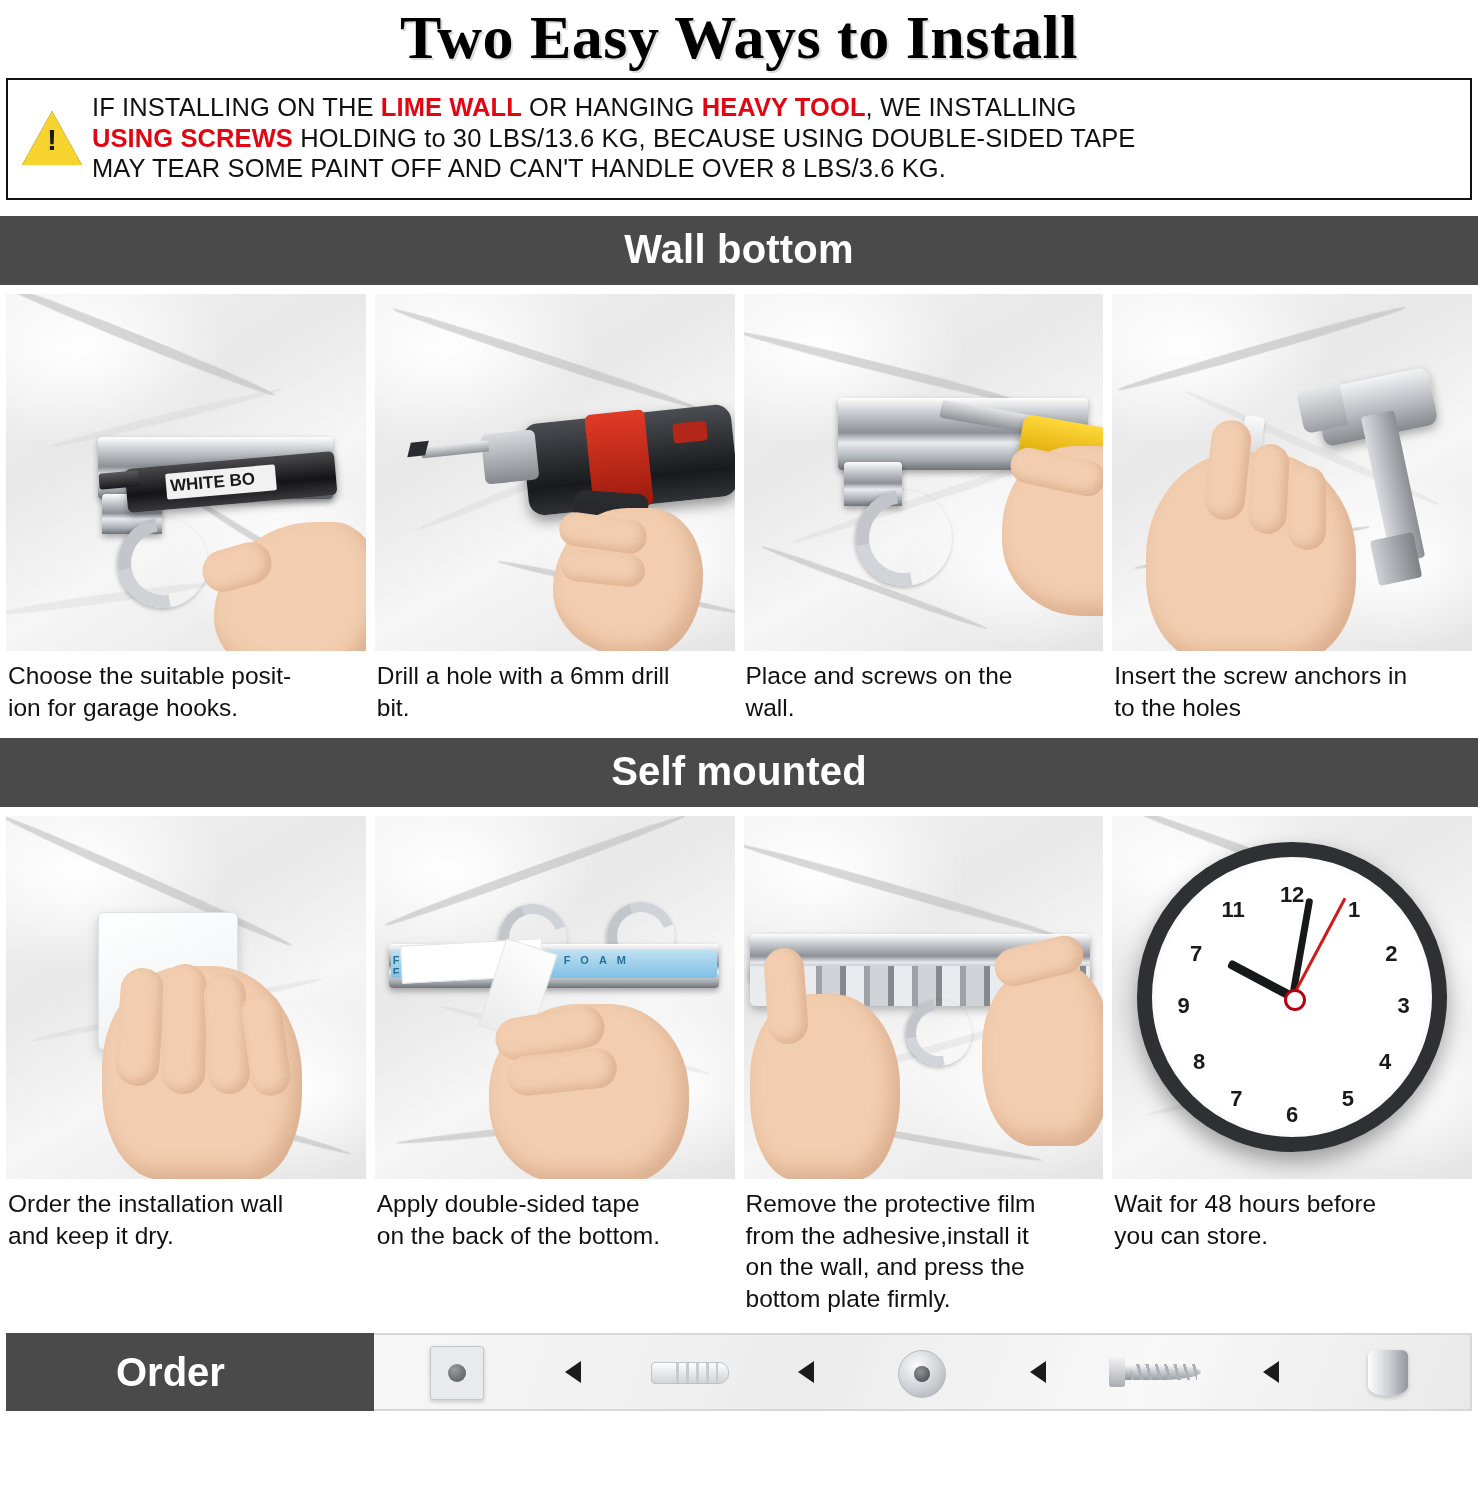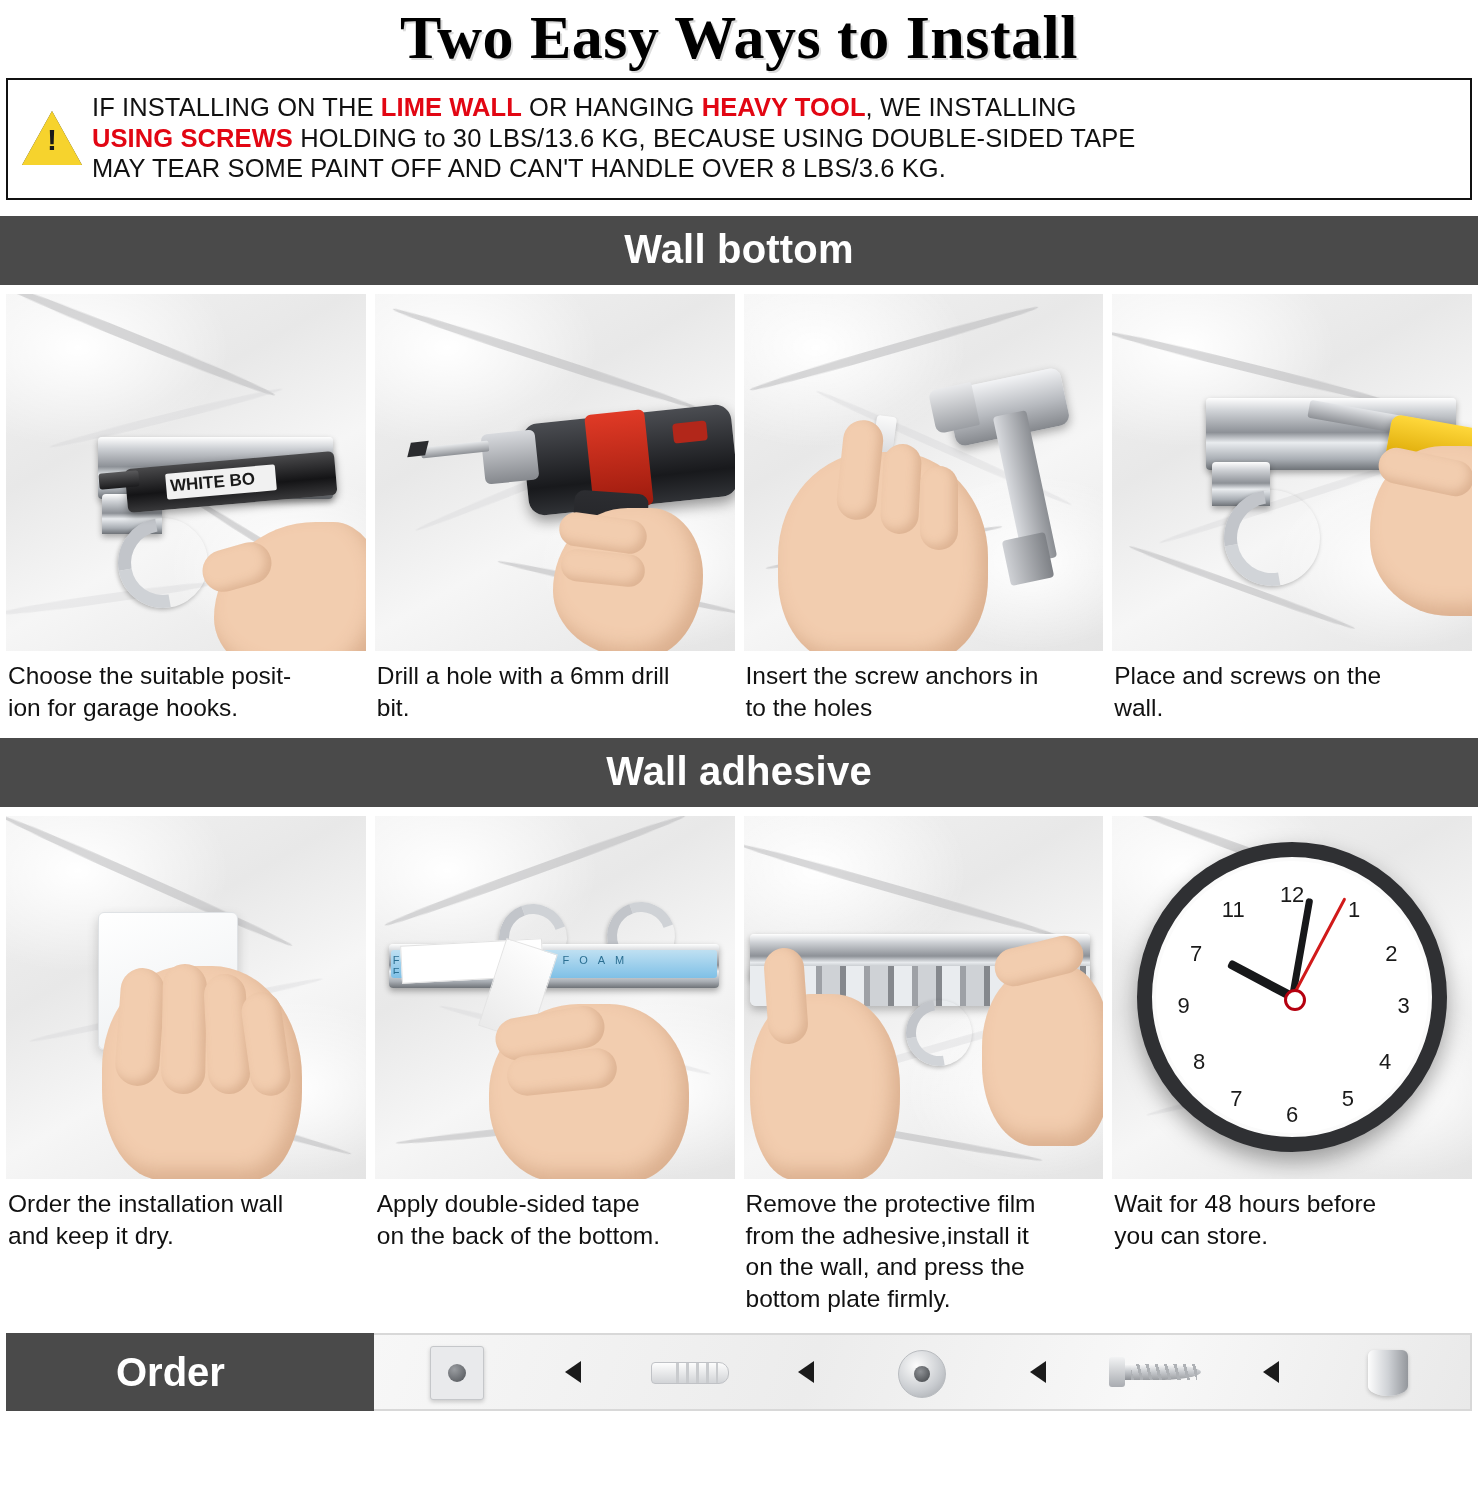--- a/index.html
+++ b/index.html
@@ -109,21 +109,21 @@
     display: flex;
     flex-direction: column;
   }
   .photo {
     position: relative;
     width: 100%;
     overflow: hidden;
     background: #d9d9d9;
   }
   .photo.h1 { height: 357px; }
-  .photo.h2 { height: 363px; }
+  .photo.h2 { height: 363px; font-weight: bold; }
   .caption {
     font-size: 24.5px;
     line-height: 1.3;
     padding: 9px 2px 0 2px;
     color: #111;
   }
 
   
   .marble {
     position: absolute;
@@ -368,63 +368,63 @@
         <div class="finger" style="left:184px;top:222px;width:88px;height:34px;transform:rotate(8deg);"></div>
         <div class="finger" style="left:186px;top:258px;width:84px;height:32px;transform:rotate(6deg);"></div>
       </div>
       <div class="caption" style="white-space:pre-line">Drill a hole with a 6mm drill
 bit.</div>
     </div>
 
     <div class="step">
       <div class="photo h1">
         <div class="marble"></div>
+        <div class="vein" style="left:-10px;top:70px;width:300px;height:9px;transform:rotate(14deg);"></div>
+        <div class="vein soft" style="left:40px;top:200px;width:290px;height:8px;transform:rotate(-18deg);"></div>
+        <div class="vein" style="left:10px;top:290px;width:240px;height:7px;transform:rotate(20deg);"></div>
+
+        <div class="metal-bar" style="left:94px;top:104px;width:250px;height:72px;"></div>
+        <div class="metal-bar" style="left:100px;top:168px;width:58px;height:44px;border-radius:4px 4px 0 0;"></div>
+        <div class="hook" style="left:112px;top:196px;width:70px;height:70px;border-radius:50%;border-width:13px;border-color:transparent transparent #d1d4d8 #c2c5ca;transform:rotate(35deg);"></div>
+
+        <div style="position:absolute;left:196px;top:116px;width:120px;height:18px;background:linear-gradient(180deg,#e3e5e8,#8d9095);transform:rotate(10deg);border-radius:3px;"></div>
+        <div style="position:absolute;left:276px;top:128px;width:100px;height:46px;background:linear-gradient(180deg,#ffd83b,#d9a400);transform:rotate(10deg);border-radius:10px;box-shadow:0 4px 8px rgba(0,0,0,.3);"></div>
+
+        <div class="hand" style="left:258px;top:152px;width:160px;height:170px;border-radius:45% 40% 35% 50%/50% 50% 45% 45%;"></div>
+        <div class="finger" style="left:266px;top:160px;width:96px;height:36px;transform:rotate(12deg);"></div>
+      </div>
+      <div class="caption" style="white-space:pre-line">Place and screws on the
+wall.</div>
+    </div>
+
+    <div class="step">
+      <div class="photo h1">
+        <div class="marble"></div>
         <div class="vein" style="left:0px;top:50px;width:300px;height:9px;transform:rotate(-16deg);"></div>
         <div class="vein soft" style="left:60px;top:150px;width:280px;height:8px;transform:rotate(24deg);"></div>
         <div class="vein" style="left:20px;top:250px;width:240px;height:7px;transform:rotate(-10deg);"></div>
 
         <div style="position:absolute;left:206px;top:84px;width:116px;height:58px;background:linear-gradient(180deg,#f2f3f5,#b8bbc0 55%,#85888d);border-radius:10px;transform:rotate(-12deg);box-shadow:0 4px 10px rgba(0,0,0,.3);"></div>
         <div style="position:absolute;left:188px;top:92px;width:44px;height:44px;background:linear-gradient(180deg,#e9eaec,#9b9ea3);border-radius:8px 2px 2px 8px;transform:rotate(-12deg);"></div>
         <div style="position:absolute;left:264px;top:118px;width:34px;height:150px;background:linear-gradient(90deg,#d9dbdf,#8b8e93);transform:rotate(-12deg);border-radius:4px;"></div>
         <div style="position:absolute;left:262px;top:242px;width:44px;height:46px;background:linear-gradient(90deg,#cfd1d5,#7e8186);transform:rotate(-12deg);border-radius:4px;"></div>
 
         <div style="position:absolute;left:130px;top:122px;width:20px;height:46px;background:linear-gradient(180deg,#fafafa,#d2d4d8);border-radius:4px;transform:rotate(8deg);box-shadow:0 2px 4px rgba(0,0,0,.2);"></div>
 
         <div class="hand" style="left:34px;top:158px;width:210px;height:210px;border-radius:45% 45% 30% 30%/50% 50% 40% 40%;"></div>
         <div class="finger" style="left:96px;top:126px;width:40px;height:100px;transform:rotate(6deg);"></div>
         <div class="finger" style="left:138px;top:150px;width:38px;height:90px;transform:rotate(3deg);"></div>
         <div class="finger" style="left:176px;top:172px;width:38px;height:84px;transform:rotate(0deg);"></div>
       </div>
       <div class="caption" style="white-space:pre-line">Insert the screw anchors in
 to the holes</div>
     </div>
-
-    <div class="step">
-      <div class="photo h1">
-        <div class="marble"></div>
-        <div class="vein" style="left:-10px;top:70px;width:300px;height:9px;transform:rotate(14deg);"></div>
-        <div class="vein soft" style="left:40px;top:200px;width:290px;height:8px;transform:rotate(-18deg);"></div>
-        <div class="vein" style="left:10px;top:290px;width:240px;height:7px;transform:rotate(20deg);"></div>
-
-        <div class="metal-bar" style="left:94px;top:104px;width:250px;height:72px;"></div>
-        <div class="metal-bar" style="left:100px;top:168px;width:58px;height:44px;border-radius:4px 4px 0 0;"></div>
-        <div class="hook" style="left:112px;top:196px;width:70px;height:70px;border-radius:50%;border-width:13px;border-color:transparent transparent #d1d4d8 #c2c5ca;transform:rotate(35deg);"></div>
-
-        <div style="position:absolute;left:196px;top:116px;width:120px;height:18px;background:linear-gradient(180deg,#e3e5e8,#8d9095);transform:rotate(10deg);border-radius:3px;"></div>
-        <div style="position:absolute;left:276px;top:128px;width:100px;height:46px;background:linear-gradient(180deg,#ffd83b,#d9a400);transform:rotate(10deg);border-radius:10px;box-shadow:0 4px 8px rgba(0,0,0,.3);"></div>
-
-        <div class="hand" style="left:258px;top:152px;width:160px;height:170px;border-radius:45% 40% 35% 50%/50% 50% 45% 45%;"></div>
-        <div class="finger" style="left:266px;top:160px;width:96px;height:36px;transform:rotate(12deg);"></div>
-      </div>
-      <div class="caption" style="white-space:pre-line">Place and screws on the
-wall.</div>
-    </div>
   </div>
 
-  <div class="section-bar bar-adhesive">Wall adhesive</div>
+  <div class="section-bar bar-adhesive">Self mounted</div>
 
   <div class="steps">
 
     <div class="step">
       <div class="photo h2">
         <div class="marble"></div>
         <div class="vein" style="left:-20px;top:60px;width:320px;height:9px;transform:rotate(24deg);"></div>
         <div class="vein soft" style="left:20px;top:190px;width:300px;height:8px;transform:rotate(-12deg);"></div>
         <div class="vein" style="left:100px;top:300px;width:250px;height:7px;transform:rotate(16deg);"></div>
 

